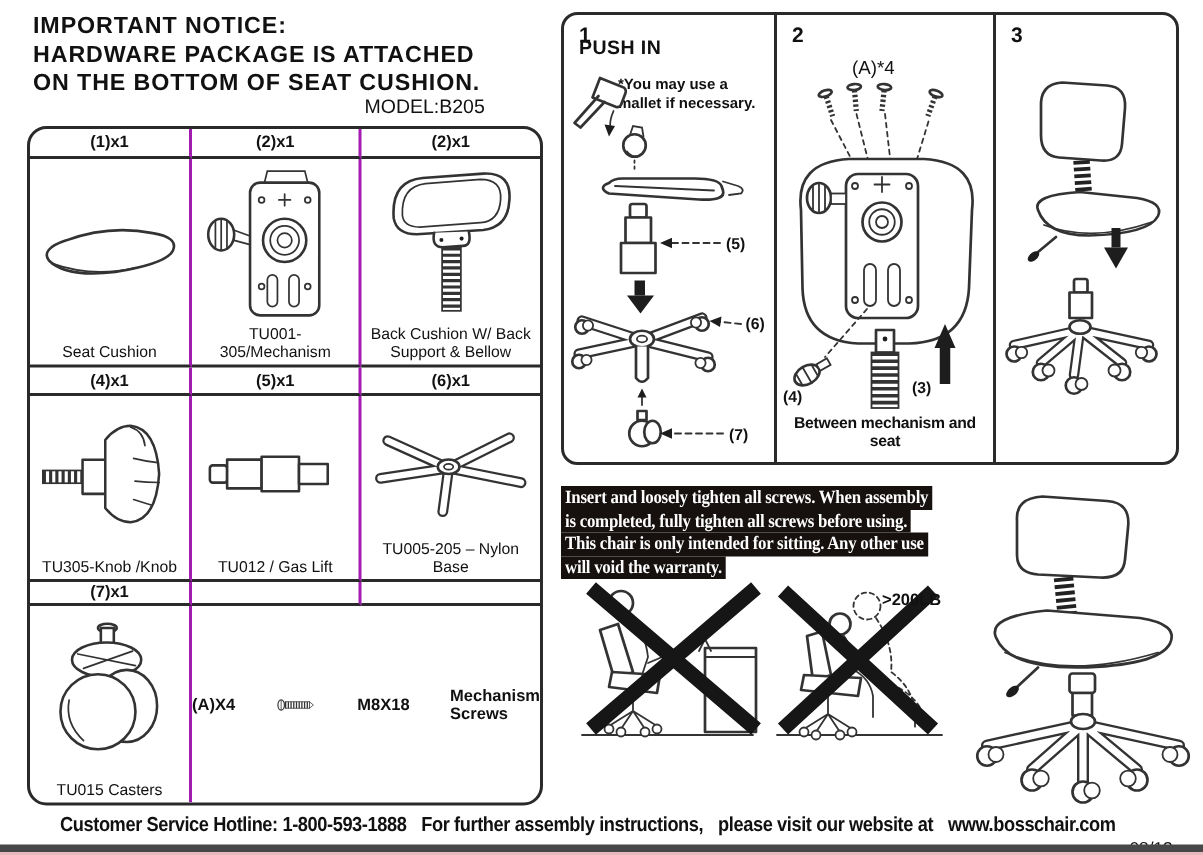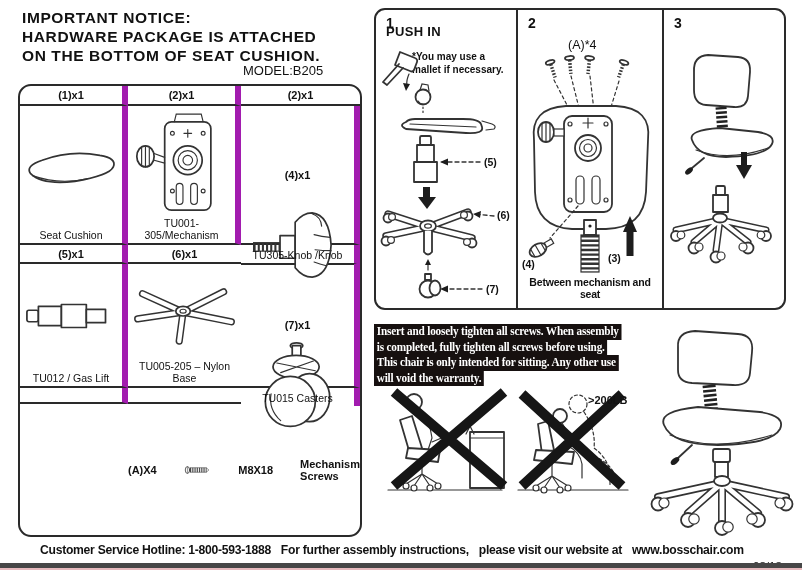--- a/index.html
+++ b/index.html
@@ -8,21 +8,21 @@
   
   .notice{position:absolute;left:22px;top:8px;font-weight:bold;font-size:15.5px;
           letter-spacing:.6px;line-height:19px;white-space:nowrap;}
   .model{position:absolute;left:243px;top:63px;font-size:13px;}
   
   .ptable{position:absolute;left:18px;top:84px;width:344px;height:453px;
           border:2px solid #2a2a2a;border-radius:13px;overflow:hidden;
           display:grid;grid-template-columns:108px 113px 1fr;
           grid-template-rows:20px 139px 19px 124px 16px 1fr;box-sizing:border-box;background:#fff;}
   .pc{position:relative;box-sizing:border-box;}
-  .br{border-right:6px solid #a21caf;}
+  .br{border-right:2px solid #a21caf;}
   .bb{border-bottom:2px solid #2a2a2a;}
   .hcell{display:flex;align-items:center;justify-content:center;
          font-weight:bold;font-size:11px;}
   .bcell{display:flex;align-items:center;justify-content:center;padding-bottom:18px;}
   .plabel{position:absolute;bottom:2px;left:2px;right:2px;text-align:center;
           font-size:10.5px;line-height:11.5px;}
   .merge{grid-column:2/4;}
   .screwline{display:flex;align-items:center;justify-content:center;gap:27px;
              font-weight:bold;font-size:11px;height:100%;}
   
@@ -99,20 +99,32 @@
           <circle class="th" cx="74" cy="24" r="2"></circle>
         <circle class="th" cx="42" cy="84" r="2"></circle>
           <circle class="th" cx="74" cy="84" r="2"></circle>
         <rect class="th" x="46" y="76" width="7" height="22" rx="3.5"></rect>
         <rect class="th" x="61" y="76" width="7" height="22" rx="3.5"></rect>
         <ellipse class="ln fw" cx="14" cy="48" rx="9" ry="11"></ellipse>
         <path class="th" d="M10 39 v19 M14 38 v21 M18 39 v19"></path>
         <path class="th" d="M23 45 L34 49 M23 52 L34 55"></path>
       </svg>
       <div class="plabel">TU001-305/Mechanism</div>
+    </div>
+    <div class="pc bcell bb" style="padding-bottom:28px">
+      <svg width="98" height="104" viewBox="0 0 100 108">
+        <path class="ln fw" d="M10 38 Q8 12 30 10 L72 7 Q92 6 90 26 Q89 44 72 46 L26 49 Q12 49 10 38 Z"></path>
+        <path class="th" d="M16 36 Q15 16 32 14 L70 11 Q85 11 84 25 Q83 40 70 41 L28 44 Q17 44 16 36 Z"></path>
+        <path class="ln fw" d="M38 48 Q36 58 44 58 L58 57 Q64 57 62 47"></path>
+        <circle class="fd" cx="43" cy="53" r="1.4"></circle>
+          <circle class="fd" cx="57" cy="52" r="1.4"></circle>
+        <line x1="50" y1="58" x2="50" y2="102" stroke="#333" stroke-width="13" stroke-dasharray="2.2 2.2"></line>
+        <rect class="th" x="43.5" y="58" width="13" height="44"></rect>
+      </svg>
+      <div class="plabel">Back Cushion W/ Back Support &amp; Bellow</div>
     </div>
 
     <div class="pc hcell br bb">(4)x1</div>
     <div class="pc hcell br bb">(5)x1</div>
     <div class="pc hcell bb">(6)x1</div>
 
     <div class="pc bcell br bb">
       <svg width="104" height="82" viewBox="0 0 110 84">
         <line x1="8" y1="44" x2="36" y2="44" stroke="#333" stroke-width="9" stroke-dasharray="2.2 2.2"></line>
         <rect class="th" x="8" y="39.5" width="28" height="9"></rect>

